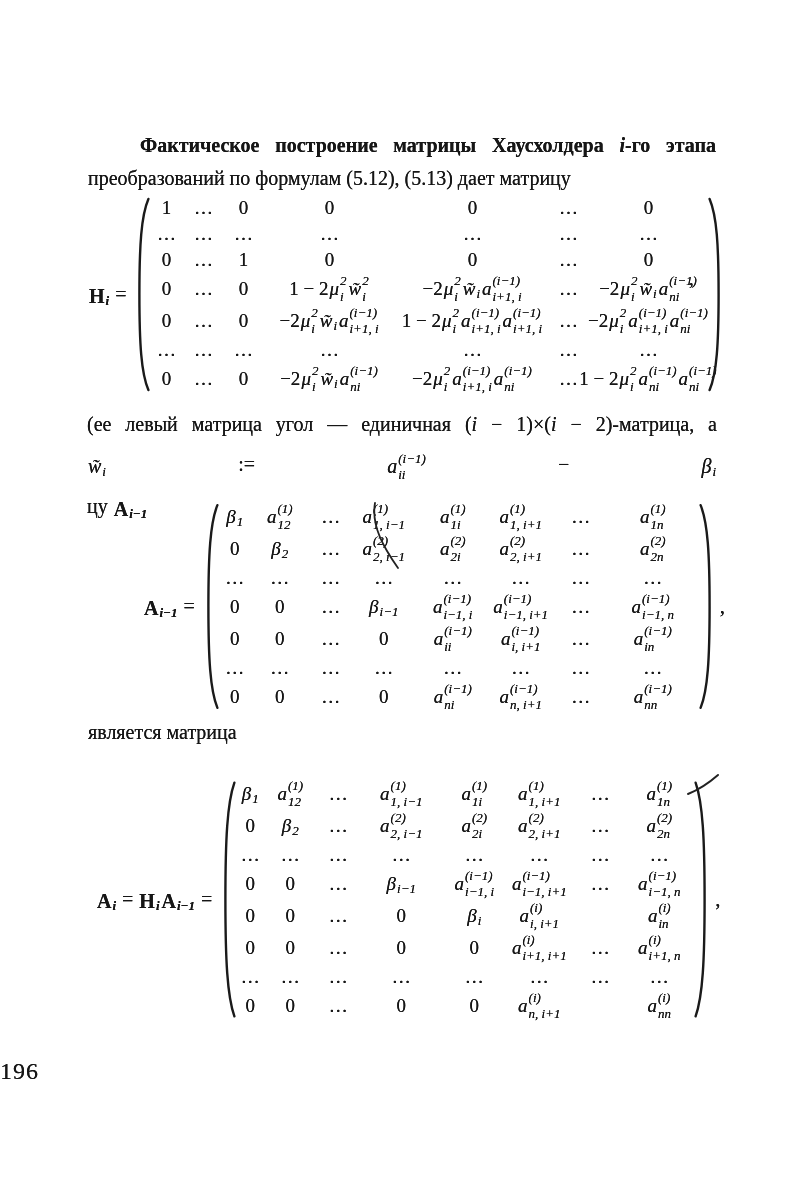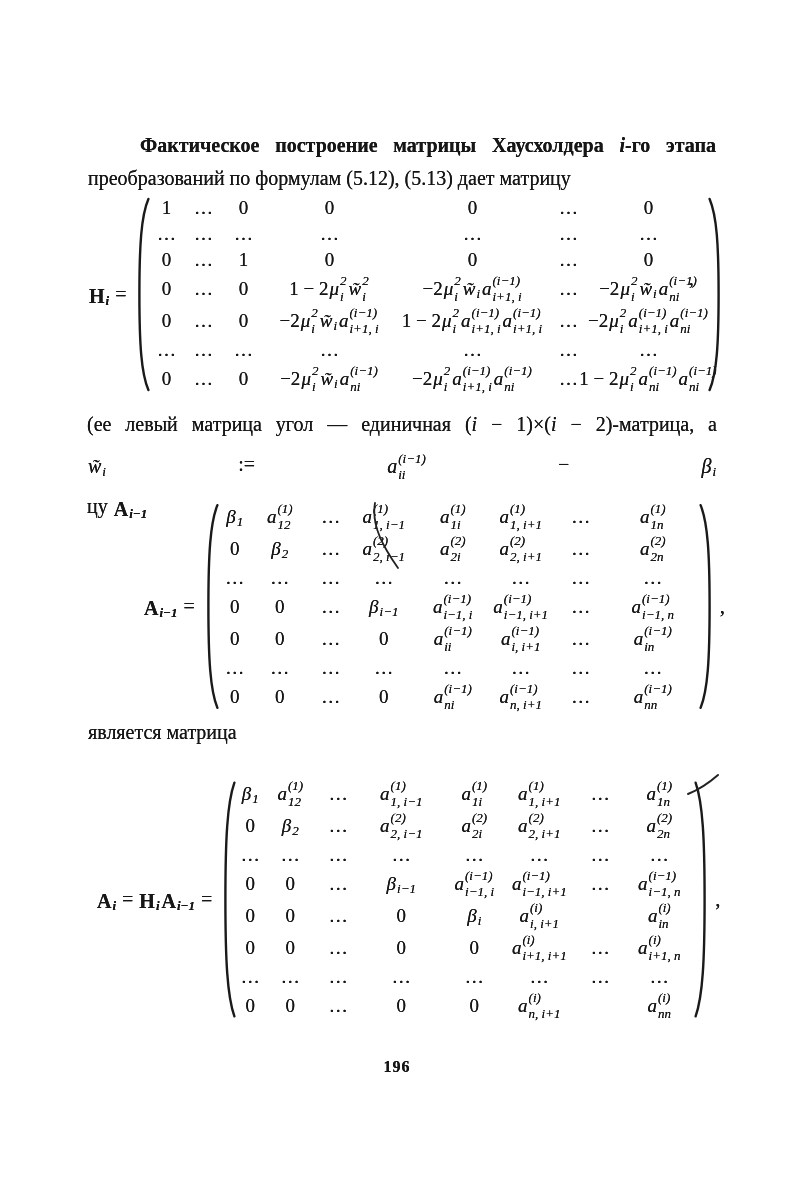--- a/index.html
+++ b/index.html
@@ -29,22 +29,22 @@
   
   .eq{position:absolute;display:flex;align-items:center;font-size:19px;}
   .eqlabel{white-space:nowrap;font-size:20px;margin-right:8px;}
   .mat{display:grid;row-gap:3px;align-items:center;}
   .mcell{display:flex;align-items:center;justify-content:center;
          min-height:23px;white-space:nowrap;line-height:1;}
   .paren{align-self:stretch;width:18px;position:relative;}
   .paren svg{position:absolute;inset:0;width:100%;height:100%;}
   .trail{font-size:21px;margin-left:5px;align-self:center;}
   
-  .pageno{position:absolute;top:1058px;left:0;width:100%;text-align:center;
-          font-size:16px;letter-spacing:1px;font-weight:bold;}
+  .pageno{position:absolute;top:1058px;left:0;width:100%;text-align:left;
+          font-size:24px;letter-spacing:1px;}
   .artifact{position:absolute;}
   .art-comma{position:absolute;left:689px;top:268px;font-size:19px;}
 </style>
 </head>
 <body>
 
 <div class="sheet">
 
   <div class="para" style="left:88px;top:129px;width:628px;">
     <div class="line jline indent"><span class="mt">Фактическое построение матрицы Хаусхолдера </span><span class="mv">i</span><span class="mt">-го этапа</span></div>

